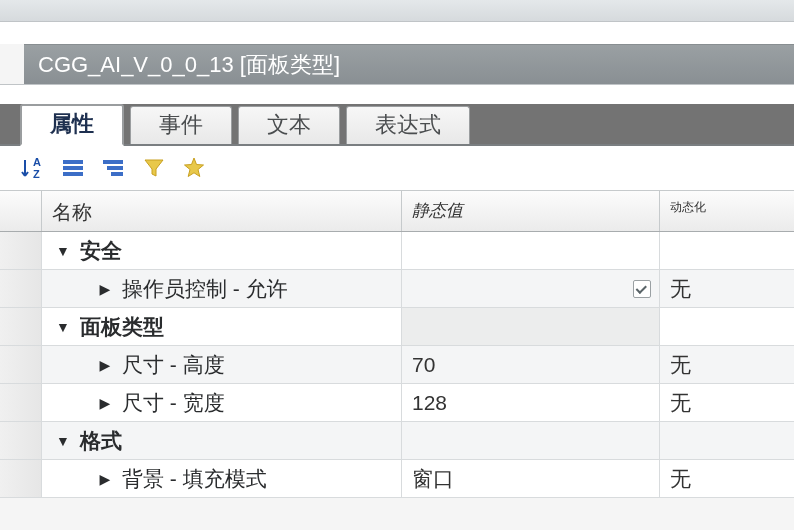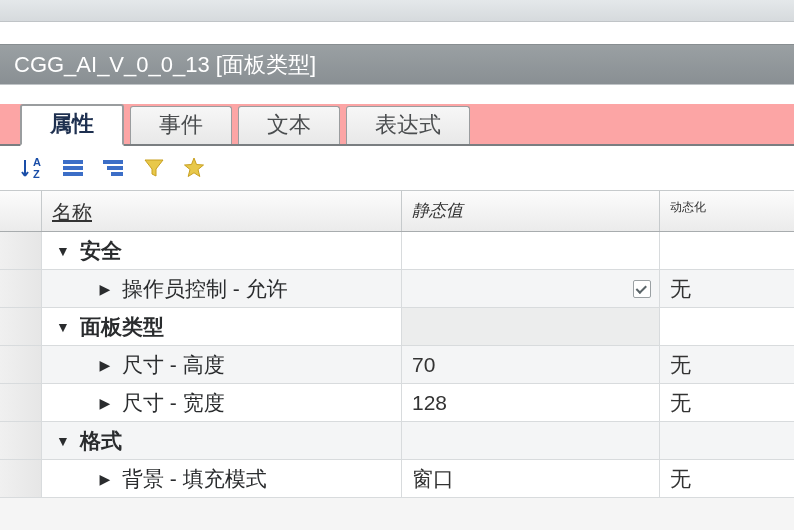--- a/index.html
+++ b/index.html
@@ -21,32 +21,33 @@
     }
     .title-bar {
       height: 40px;
       background: linear-gradient(to bottom, #9aa0a3 0%, #898f93 100%);
       color: #fff;
       font-size: 22px;
       font-weight: 500;
       line-height: 40px;
       padding: 0 14px;
       border-top: 1px solid #888e91;
+      margin-left: 24px;
     }
     .spacer2 {
       height: 20px;
       background: #fff;
       border-top: 1px solid #c0c4c7;
     }
     .tabs {
       display: flex;
       align-items: flex-end;
       padding-left: 20px;
       height: 42px;
-      background: #fca5a5;
+      background: #737373;
       border-bottom: 2px solid #7a7e81;
     }
     .tab {
       padding: 6px 28px 6px 28px;
       border: 1px solid #9a9d9f;
       border-bottom: none;
       background: linear-gradient(to bottom, #f7f7f7 0%, #e8e8e8 100%);
       font-size: 22px;
       color: #4a4d4f;
       margin-right: 6px;
@@ -86,21 +87,21 @@
       width: 100%;
     }
     .table-header {
       display: flex;
       height: 42px;
       background: linear-gradient(to bottom, #fcfcfc 0%, #ebebeb 100%);
       border-top: 1px solid #c6cacc;
       border-bottom: 1px solid #a8acae;
     }
     .col-gutter { width: 42px; flex-shrink: 0; border-right: 1px solid #c6cacc; }
-    .col-name { width: 360px; flex-shrink: 0; border-right: 1px solid #c6cacc; padding: 8px 10px; font-size: 20px; color: #333; text-decoration: underline; }
+    .col-name { width: 360px; flex-shrink: 0; border-right: 1px solid #c6cacc; padding: 8px 10px; font-size: 20px; color: #333; }
     .col-value { width: 258px; flex-shrink: 0; border-right: 1px solid #c6cacc; padding: 8px 10px; font-size: 17px; color: #333; font-style: italic; }
     .col-dyn { flex: 1; padding: 8px 10px; font-size: 12px; color: #333; }
     .rows { }
     .row {
       display: flex;
       height: 38px;
       background: #fff;
       border-bottom: 1px solid #d8dbdd;
     }
     .row:nth-child(even) {

